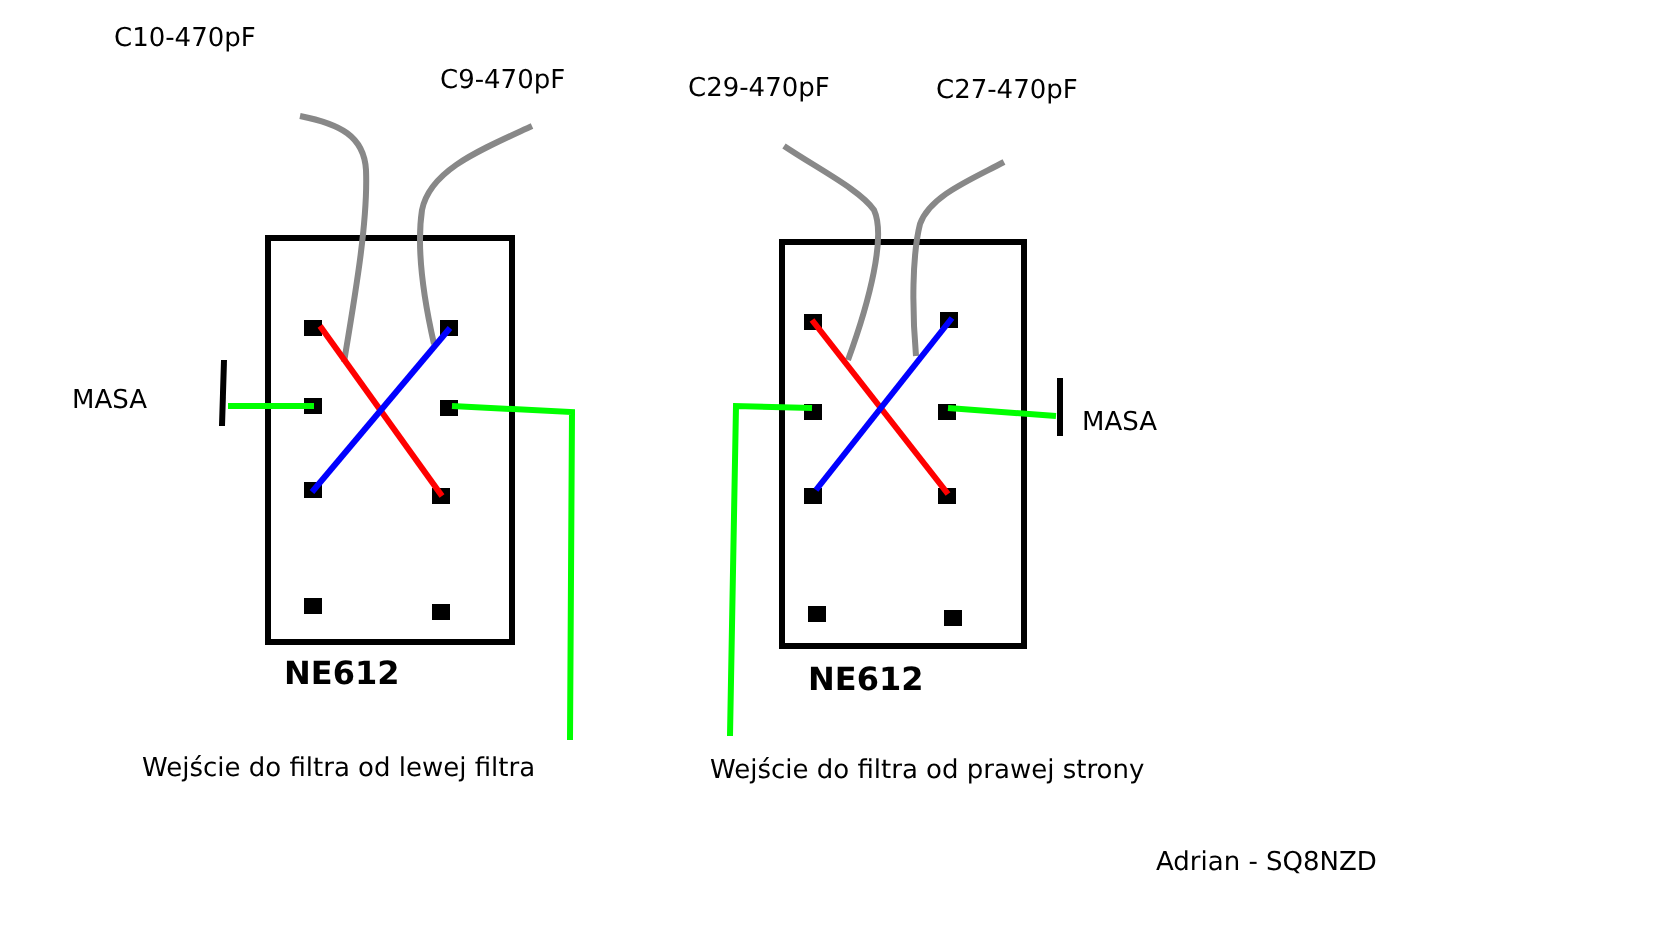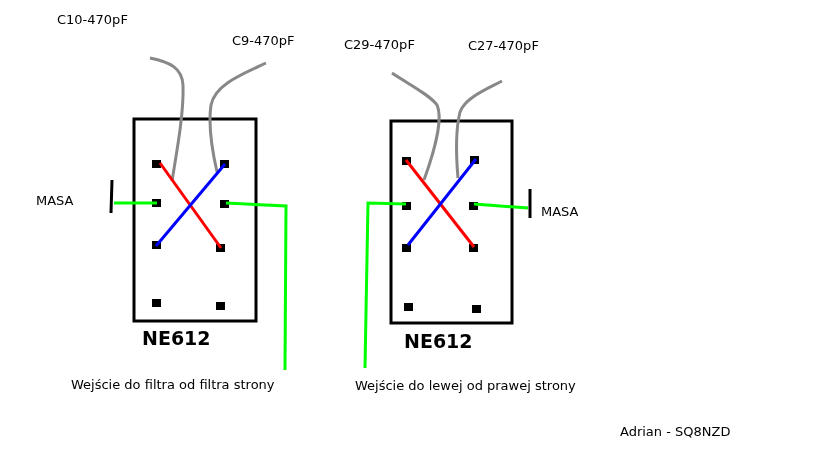--- a/index.html
+++ b/index.html
@@ -1,21 +1,21 @@
 <!DOCTYPE html>
 <html><head>
   <meta charset="utf-8">
   <style>
     html, body { margin: 0; padding: 0; background: #ffffff; }
     body { width: 837px; height: 473px; position: relative; overflow: hidden;
            font-family: "DejaVu Sans", sans-serif; }
     svg { position: absolute; left: 0; top: 0; }
     .lbl { position: absolute; white-space: nowrap; color: #000; font-size: 13px; }
     .cap { font-size: 13px; }
-    .chip { font-size: 19px; font-weight: bold; }
+    .chip { font-size: 16px; font-weight: bold; }
   </style>
 </head>
 <body>
 
 <svg width="837" height="473" viewBox="0 0 837 473">
 
   <g>
     <rect x="134" y="119" width="122" height="202" fill="none" stroke="#000" stroke-width="3"></rect>
 
     <rect x="152" y="160" width="9" height="8" fill="#000"></rect>
@@ -53,24 +53,24 @@
     <path d="M502 81 C 485 90, 465 98, 460 112 C 456 128, 456 155, 458 178" fill="none" stroke="#888" stroke-width="3"></path>
     <line x1="406" y1="160" x2="474" y2="247" stroke="#ff0000" stroke-width="3"></line>
     <line x1="476" y1="159" x2="408" y2="245" stroke="#0000ff" stroke-width="3"></line>
     <line x1="530" y1="189" x2="530" y2="218" stroke="#000" stroke-width="3"></line>
     <line x1="474" y1="204" x2="528" y2="208" stroke="#00ff00" stroke-width="3"></line>
     <polyline points="406,204 368,203 365,368" fill="none" stroke="#00ff00" stroke-width="3"></polyline>
   </g>
 </svg>
 
 <div class="lbl cap" style="left:57px; top:12px;">C10-470pF</div>
-<div class="lbl cap" style="left:232px; top:33px;">C9-470pF</div>
+<div class="lbl cap" style="left:220px; top:33px;">C9-470pF</div>
 <div class="lbl cap" style="left:36px; top:193px;">MASA</div>
 <div class="lbl chip" style="left:142px; top:327px;">NE612</div>
-<div class="lbl cap" style="left:71px; top:377px;">Wejście do filtra od filtra strony</div>
+<div class="lbl cap" style="left:71px; top:377px;">Wejście do filtra od lewej filtra</div>
 
 <div class="lbl cap" style="left:344px; top:37px;">C29-470pF</div>
 <div class="lbl cap" style="left:468px; top:38px;">C27-470pF</div>
 <div class="lbl cap" style="left:541px; top:204px;">MASA</div>
 <div class="lbl chip" style="left:404px; top:330px;">NE612</div>
-<div class="lbl cap" style="left:355px; top:378px;">Wejście do lewej od prawej strony</div>
+<div class="lbl cap" style="left:355px; top:378px;">Wejście do filtra od prawej strony</div>
 
-<div class="lbl cap" style="left:620px; top:424px;">Adrian - SQ8NZD</div>
+<div class="lbl cap" style="left:578px; top:424px;">Adrian - SQ8NZD</div>
 
 </body></html>

